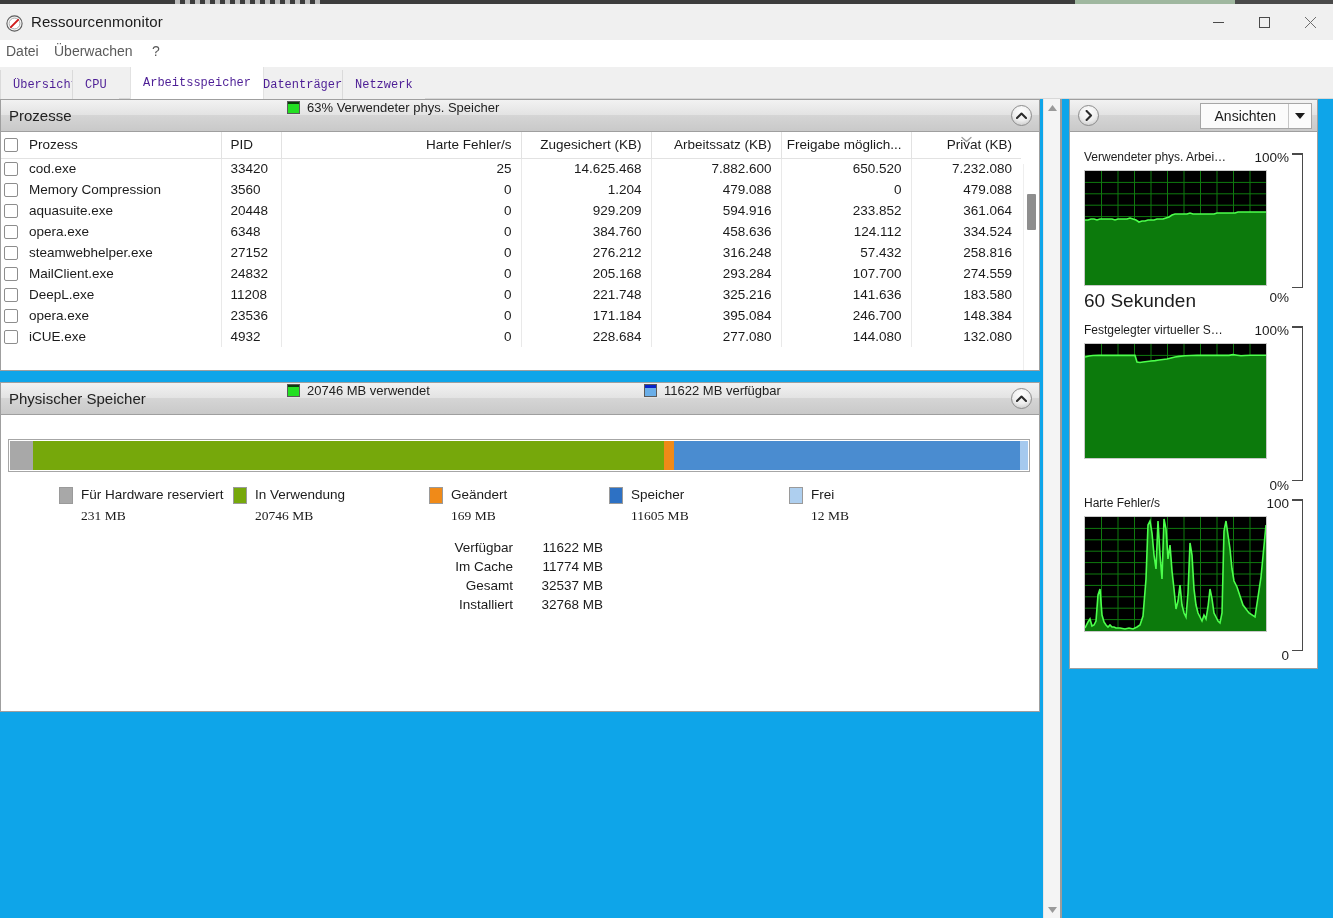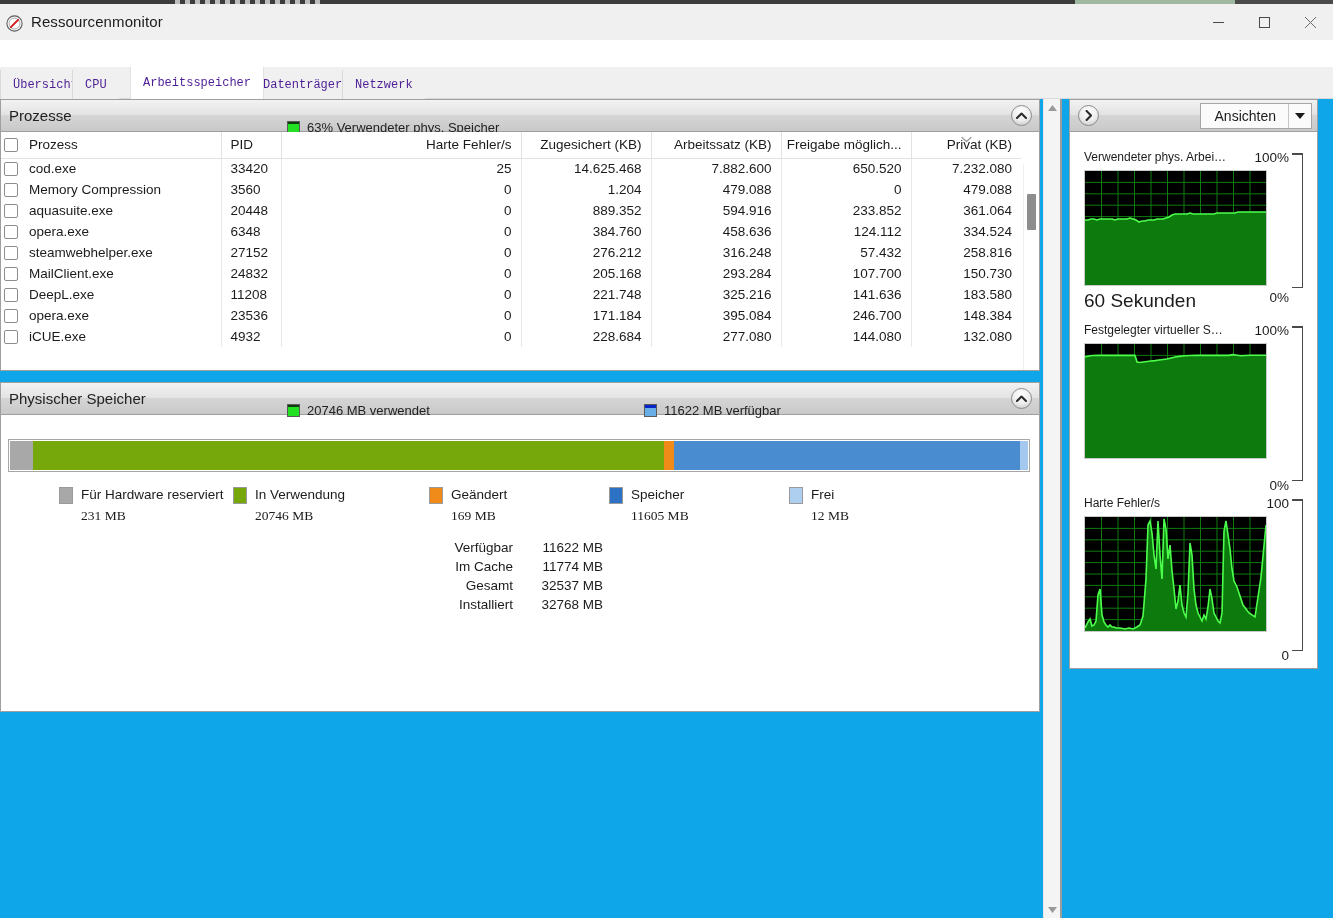--- a/index.html
+++ b/index.html
@@ -69,21 +69,21 @@
   .panel { position:absolute; left:0; background:#fff; border:1px solid #9f9f9f; }
   .panel-header {
     position:relative; height:32px; width:100%;
     background: linear-gradient(to bottom,#f2f2f2 0%, #e3e3e3 48%, #d5d5d5 50%, #c9c9c9 100%);
     border-bottom:1px solid #9f9f9f;
   }
   .panel-title {
     position:absolute; left:8px; top:7px;
     font-size:15px; color:#222;
   }
-  .hdr-stat { position:absolute; top:20px; font-size:13px; color:#222; display:flex; align-items:center; }
+  .hdr-stat { position:absolute; top:0; font-size:13px; color:#222; display:flex; align-items:center; }
   .hdr-swatch {
     width:13px; height:13px; margin-right:7px; border:1px solid #5a5a5a; flex:none;
   }
   .sw-green { background:
       repeating-linear-gradient(to bottom,#111 0 1px, #19e019 1px 3px) , #19e019;
       background-size:100% 5px, 100% 100%; background-repeat:no-repeat;
       background-color:#22e022; }
   .sw-green { background:#22e022; box-shadow: inset 0 2px 0 #0d3d0d, inset 0 3px 0 #22e022; }
   .sw-blue  { background:#6aaee8; box-shadow: inset 0 3px 0 #0a24c8; }
   .collapse-btn {
@@ -223,20 +223,25 @@
       </div>
       <div class="win-btn close">
         <svg width="11" height="11" viewBox="0 0 11 11">
             <line x1="0" y1="0" x2="11" y2="11" stroke="#6d6d6d" stroke-width="1"></line>
             <line x1="11" y1="0" x2="0" y2="11" stroke="#6d6d6d" stroke-width="1"></line>
           </svg>
       </div>
     </div>
   </div>
 
+  <div class="menubar">
+    <div class="menu-item" style="left:4px">Datei</div>
+    <div class="menu-item" style="left:52px">Überwachen</div>
+    <div class="menu-item" style="left:150px">?</div>
+  </div>
 
   <div class="tabstrip">
     <div class="tabline"></div>
     <div class="tab" style="left:0px">Übersicht</div>
     <div class="tab" style="left:72px">CPU</div>
     <div class="tab active" style="left:131px">Arbeitsspeicher</div>
     <div class="tab" style="left:250px">Datenträger</div>
     <div class="tab" style="left:342px">Netzwerk</div>
   </div>
 
@@ -308,21 +313,21 @@
                 <td>0</td>
                 <td>1.204</td>
                 <td>479.088</td>
                 <td>0</td>
                 <td>479.088</td>
               </tr>
               <tr>
                 <td class="c-name"><span class="cb"></span><span>aquasuite.exe</span></td>
                 <td class="c-pid">20448</td>
                 <td>0</td>
-                <td>889.352</td>
+                <td>929.209</td>
                 <td>594.916</td>
                 <td>233.852</td>
                 <td>361.064</td>
               </tr>
               <tr>
                 <td class="c-name"><span class="cb"></span><span>opera.exe</span></td>
                 <td class="c-pid">6348</td>
                 <td>0</td>
                 <td>384.760</td>
                 <td>458.636</td>
@@ -338,21 +343,21 @@
                 <td>57.432</td>
                 <td>258.816</td>
               </tr>
               <tr>
                 <td class="c-name"><span class="cb"></span><span>MailClient.exe</span></td>
                 <td class="c-pid">24832</td>
                 <td>0</td>
                 <td>205.168</td>
                 <td>293.284</td>
                 <td>107.700</td>
-                <td>150.730</td>
+                <td>274.559</td>
               </tr>
               <tr>
                 <td class="c-name"><span class="cb"></span><span>DeepL.exe</span></td>
                 <td class="c-pid">11208</td>
                 <td>0</td>
                 <td>221.748</td>
                 <td>325.216</td>
                 <td>141.636</td>
                 <td>183.580</td>
               </tr>

